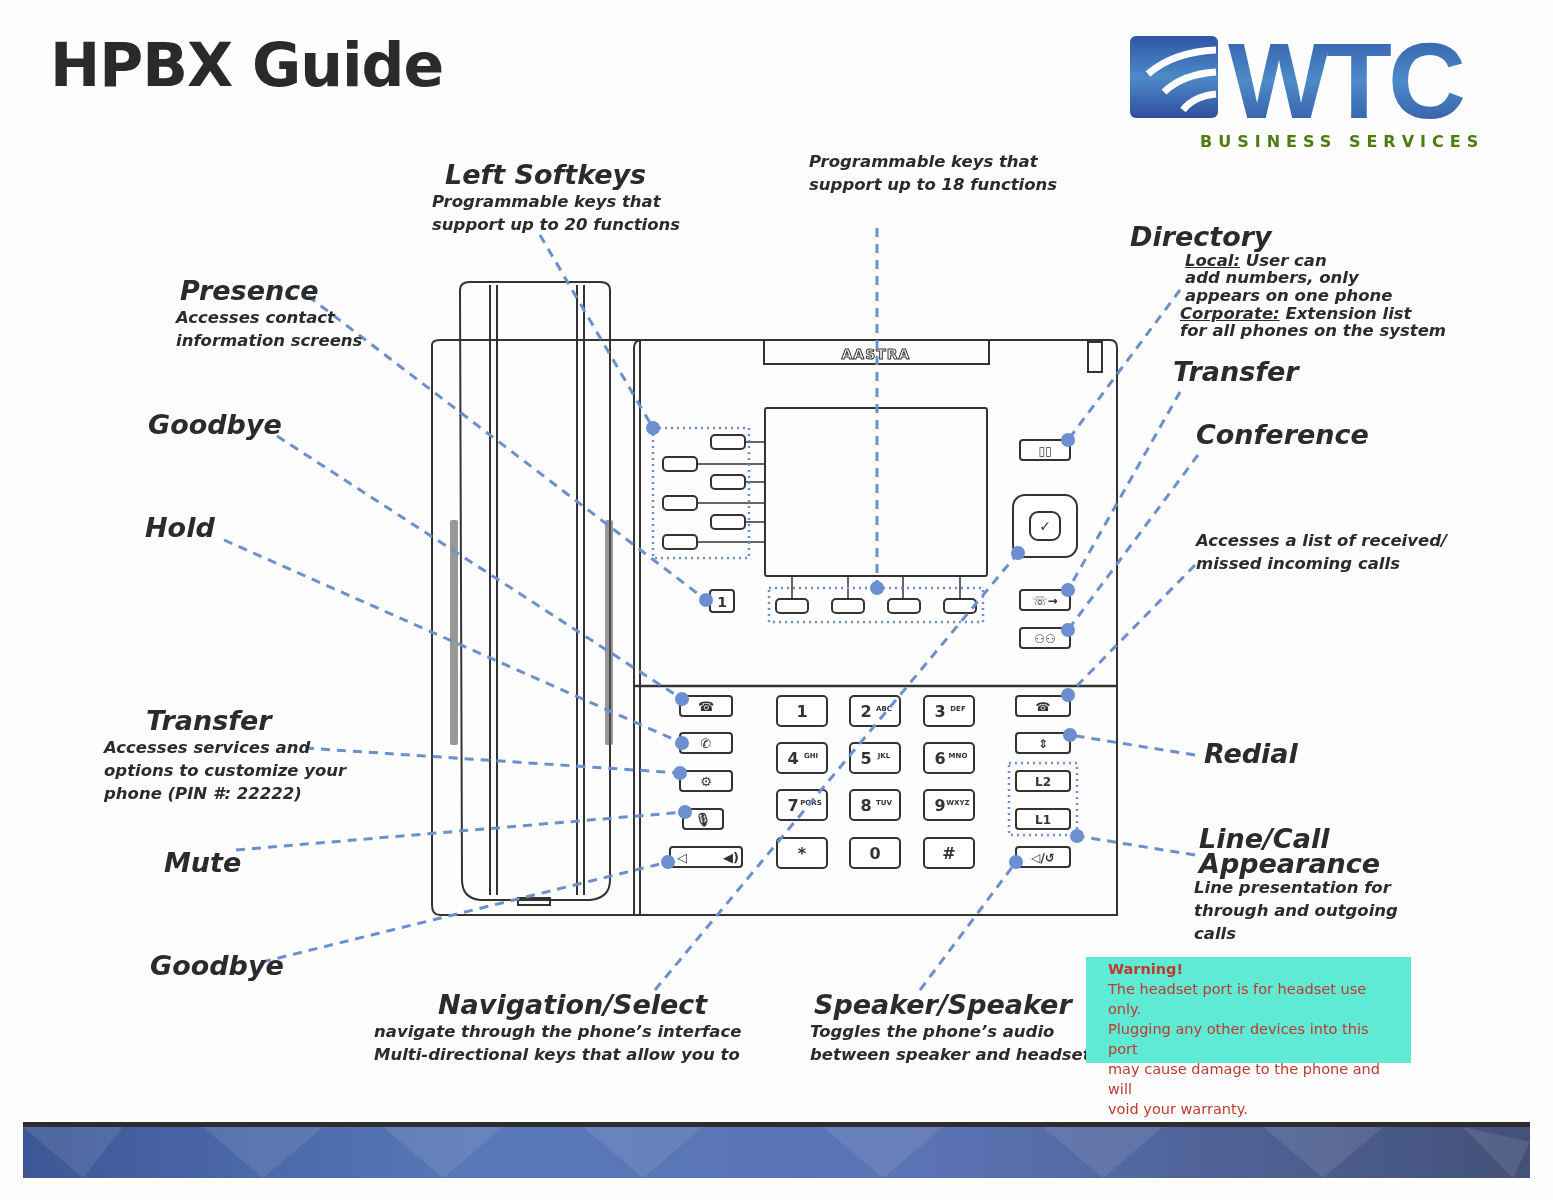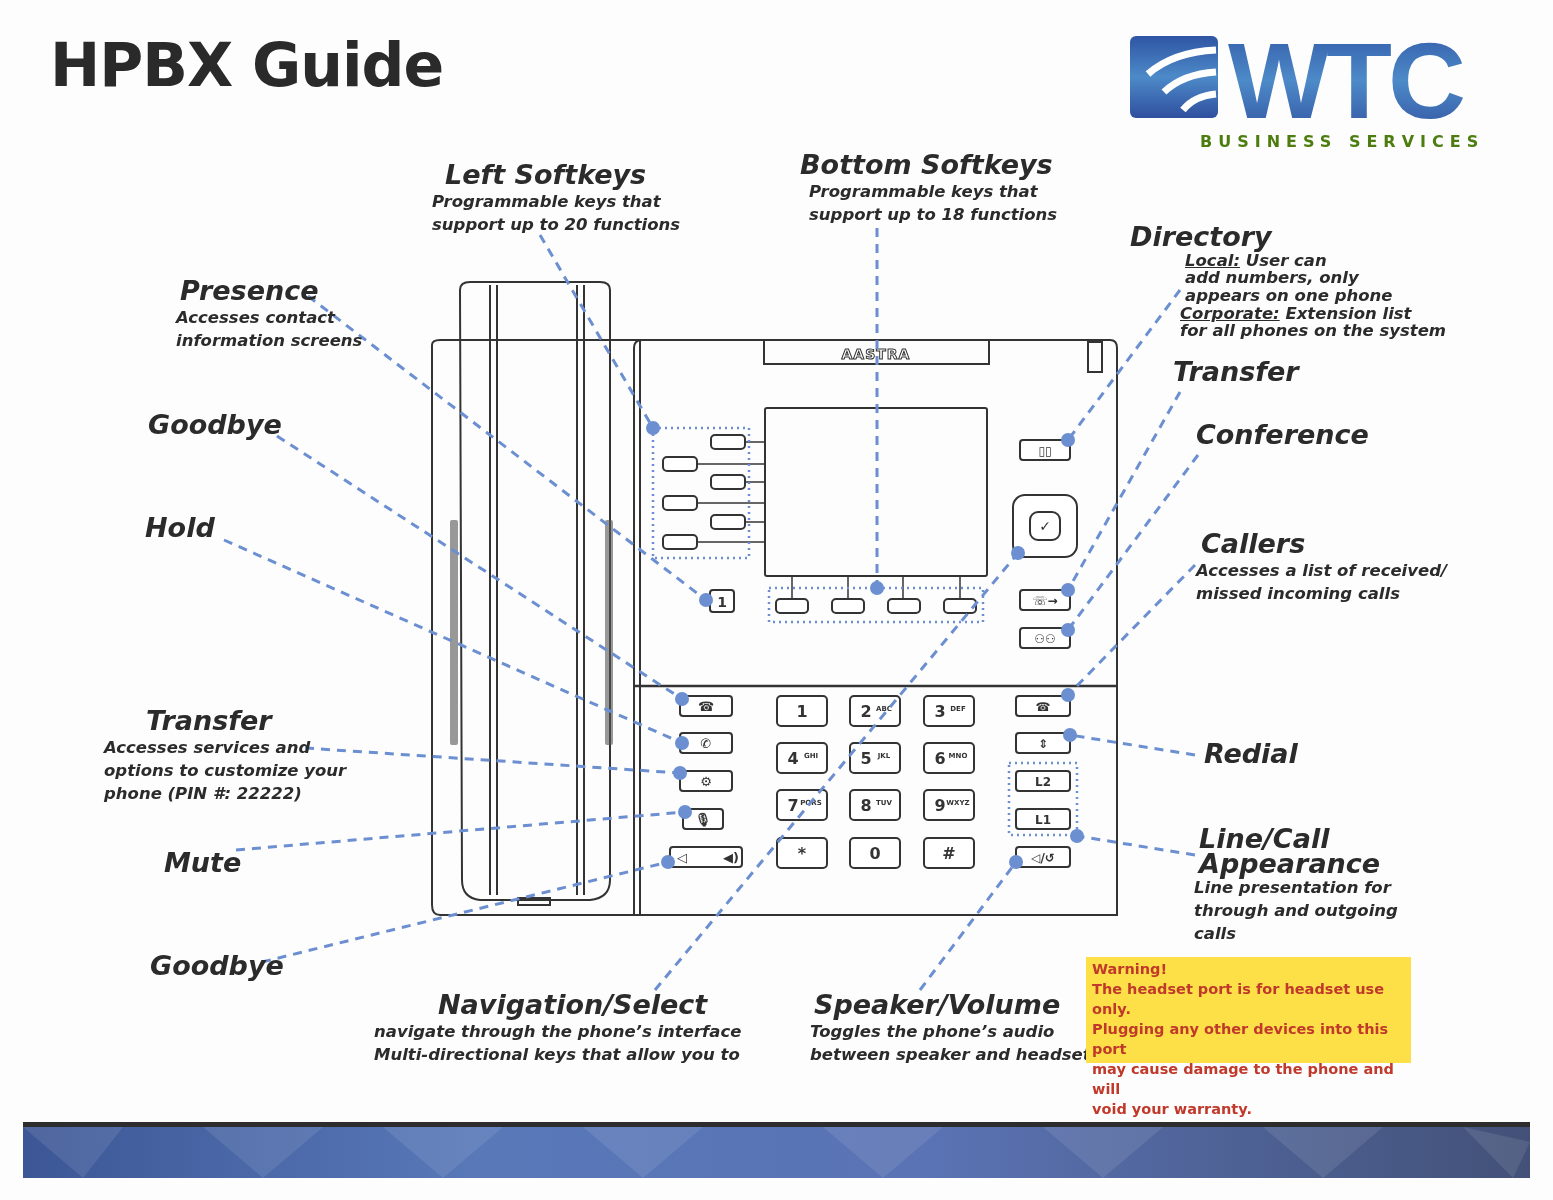--- a/index.html
+++ b/index.html
@@ -5,21 +5,21 @@
   html,body{margin:0;padding:0;background:#fdfdfd;}
   body{width:1553px;height:1200px;position:relative;overflow:hidden;font-family:"DejaVu Sans",sans-serif;color:#2b2b2b;}
   .abs{position:absolute;}
   .title{left:50px;top:30px;font-size:60px;font-weight:bold;letter-spacing:-1px;color:#2a2a2a;}
   .logo{left:1128px;top:32px;width:380px;height:120px;}
   .logo-sub{left:1200px;top:132px;font-size:16px;font-weight:bold;letter-spacing:6px;color:#4d7c0f;}
   .lbl{position:absolute;font-style:italic;font-weight:bold;color:#2b2b2b;white-space:nowrap;}
   .lbl .h{font-size:27px;line-height:30px;display:block;}
   .lbl .d{font-size:16.5px;line-height:23px;display:block;}
   .lbl .d u{text-decoration:underline;}
-  .warn{left:1086px;top:957px;width:325px;height:106px;background:#fde047;padding:2px 6px;box-sizing:border-box;color:#c0392b;font-size:14.5px;line-height:20px;font-weight:bold;}
+  .warn{left:1086px;top:957px;width:325px;height:106px;background:#5eead4;padding:2px 22px;box-sizing:border-box;color:#c0392b;font-size:14.5px;line-height:20px;}
   .warn b{display:block;}
   .footer{left:23px;top:1122px;width:1507px;height:56px;}
   svg{position:absolute;left:0;top:0;}
 </style>
 </head>
 <body>
 
 <div class="abs title">HPBX Guide</div>
 
 <div class="abs logo">
@@ -215,21 +215,20 @@
       <circle cx="1077" cy="836" r="7"></circle>
   </g>
 </svg>
 
 <div class="lbl" style="left:432px;top:160px;">
   <span class="h" style="padding-left:13px">Left Softkeys</span>
   <span class="d">Programmable keys that</span>
   <span class="d">support up to 20 functions</span>
 </div>
 <div class="lbl" style="left:800px;top:150px;">
-  <span class="h">Bottom Softkeys</span>
   <span class="d" style="padding-left:9px">Programmable keys that</span>
   <span class="d" style="padding-left:9px">support up to 18 functions</span>
 </div>
 <div class="lbl" style="left:176px;top:276px;">
   <span class="h" style="padding-left:4px">Presence</span>
   <span class="d">Accesses contact</span>
   <span class="d">information screens</span>
 </div>
 <div class="lbl" style="left:148px;top:410px;">
   <span class="h">Goodbye</span>
@@ -248,40 +247,39 @@
 </div>
 <div class="lbl" style="left:150px;top:951px;">
   <span class="h">Goodbye</span>
 </div>
 <div class="lbl" style="left:374px;top:990px;">
   <span class="h" style="padding-left:64px">Navigation/Select</span>
   <span class="d">navigate through the phone’s interface</span>
   <span class="d">Multi-directional keys that allow you to</span>
 </div>
 <div class="lbl" style="left:810px;top:990px;">
-  <span class="h" style="padding-left:4px">Speaker/Volume</span>
+  <span class="h" style="padding-left:4px">Speaker/Speaker</span>
   <span class="d">Toggles the phone’s audio</span>
   <span class="d">between speaker and headset</span>
 </div>
 <div class="lbl" style="left:1130px;top:222px;">
   <span class="h">Directory</span>
   <span class="d" style="padding-left:55px;line-height:17px"><u>Local:</u><span> User can</span></span>
   <span class="d" style="padding-left:55px;line-height:17px">add numbers, only</span>
   <span class="d" style="padding-left:55px;line-height:19px">appears on one phone</span>
   <span class="d" style="padding-left:50px;line-height:17px"><u>Corporate:</u><span> Extension list</span></span>
   <span class="d" style="padding-left:50px;line-height:17px">for all phones on the system</span>
 </div>
 <div class="lbl" style="left:1173px;top:357px;">
   <span class="h">Transfer</span>
 </div>
 <div class="lbl" style="left:1196px;top:420px;">
   <span class="h">Conference</span>
 </div>
 <div class="lbl" style="left:1196px;top:529px;">
-  <span class="h" style="padding-left:5px">Callers</span>
   <span class="d">Accesses a list of received/</span>
   <span class="d">missed incoming calls</span>
 </div>
 <div class="lbl" style="left:1204px;top:739px;text-align:center;">
   <span class="h">Redial</span>
 </div>
 <div class="lbl" style="left:1194px;top:826px;">
   <span class="h" style="padding-left:5px;line-height:25px">Line/Call</span>
   <span class="h" style="padding-left:5px;line-height:25px">Appearance</span>
   <span class="d">Line presentation for</span>

